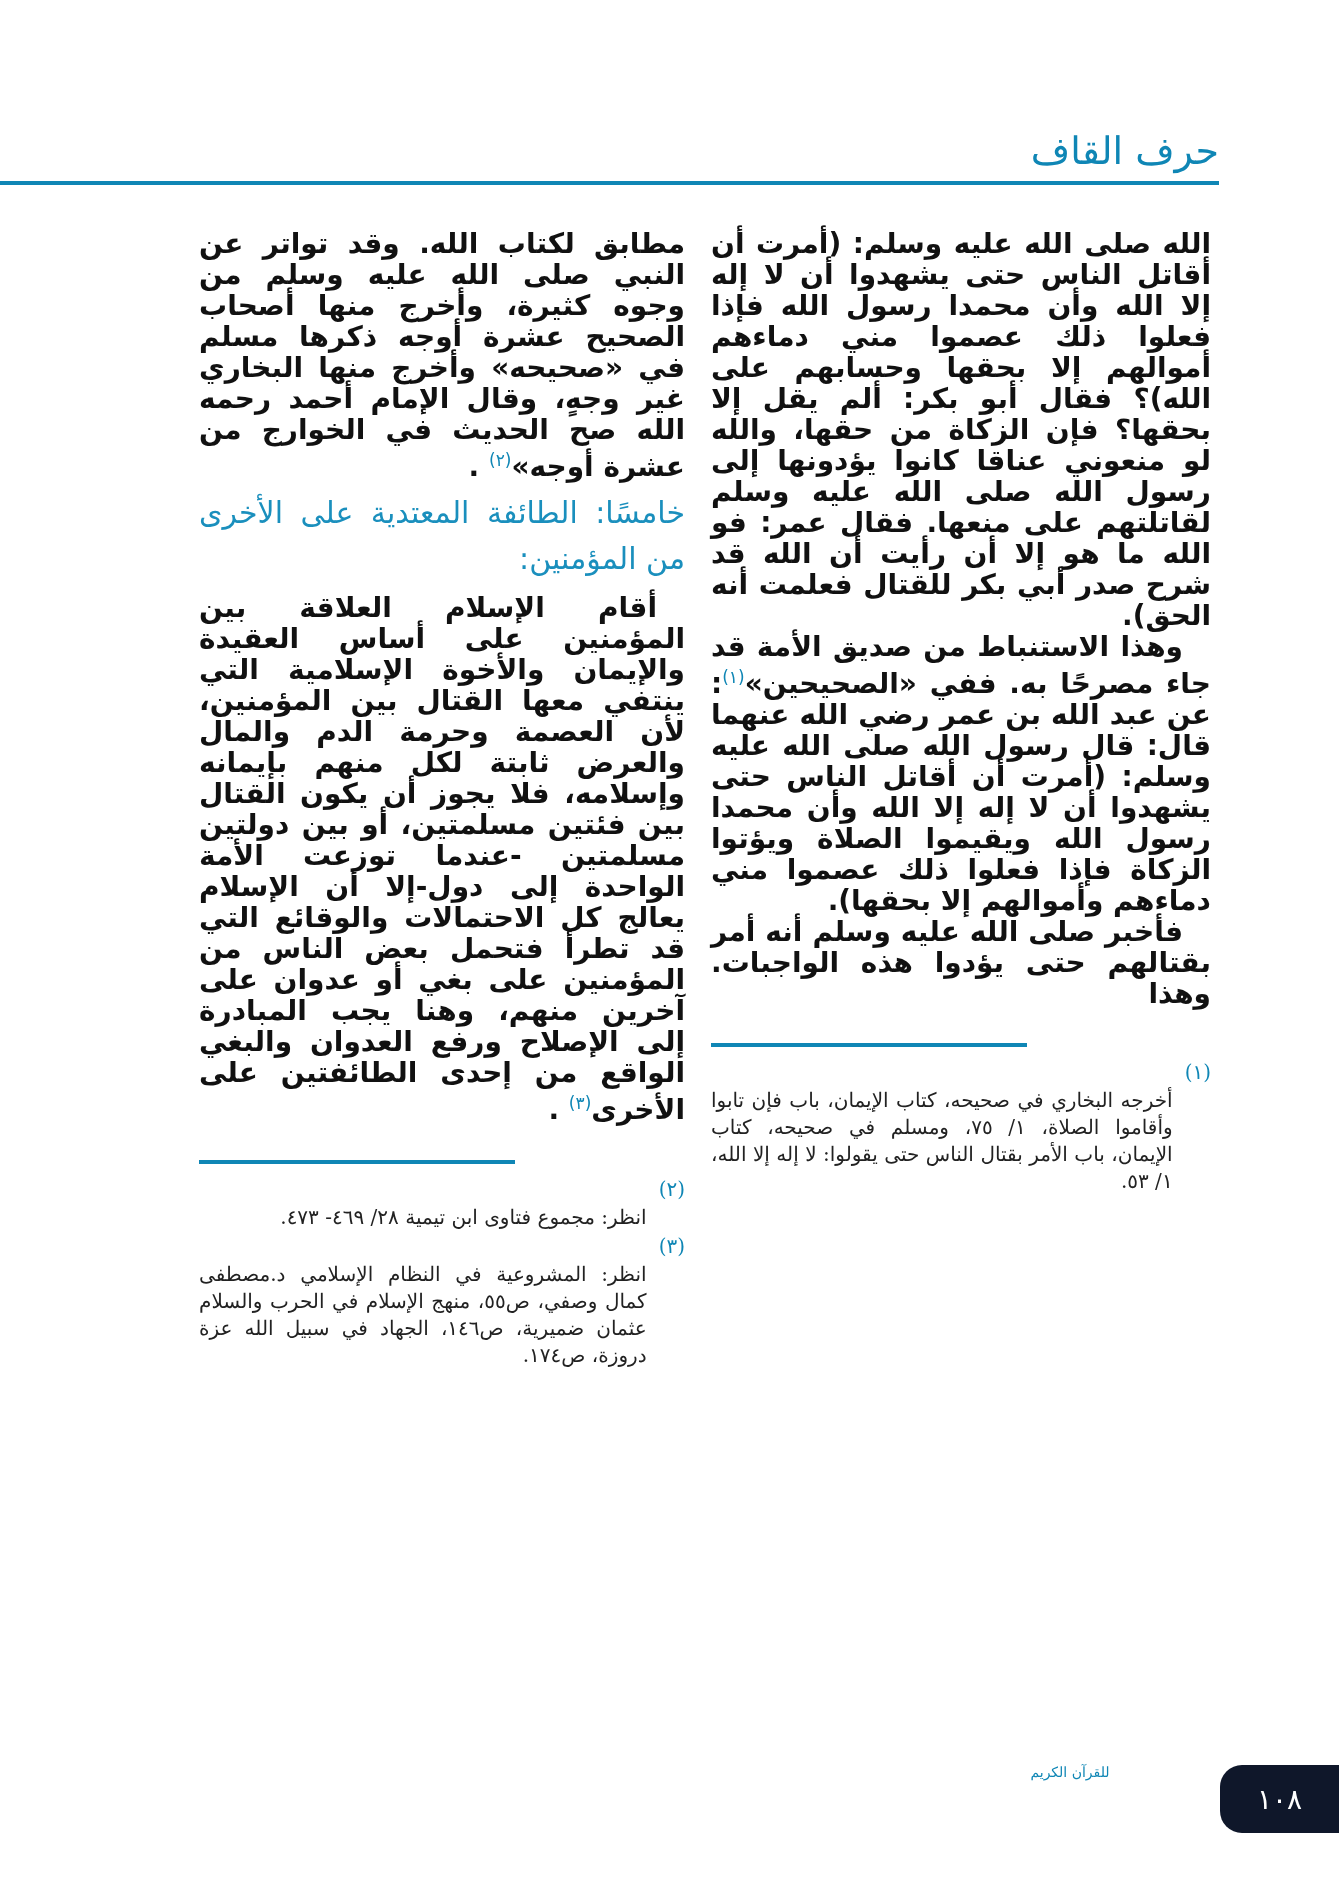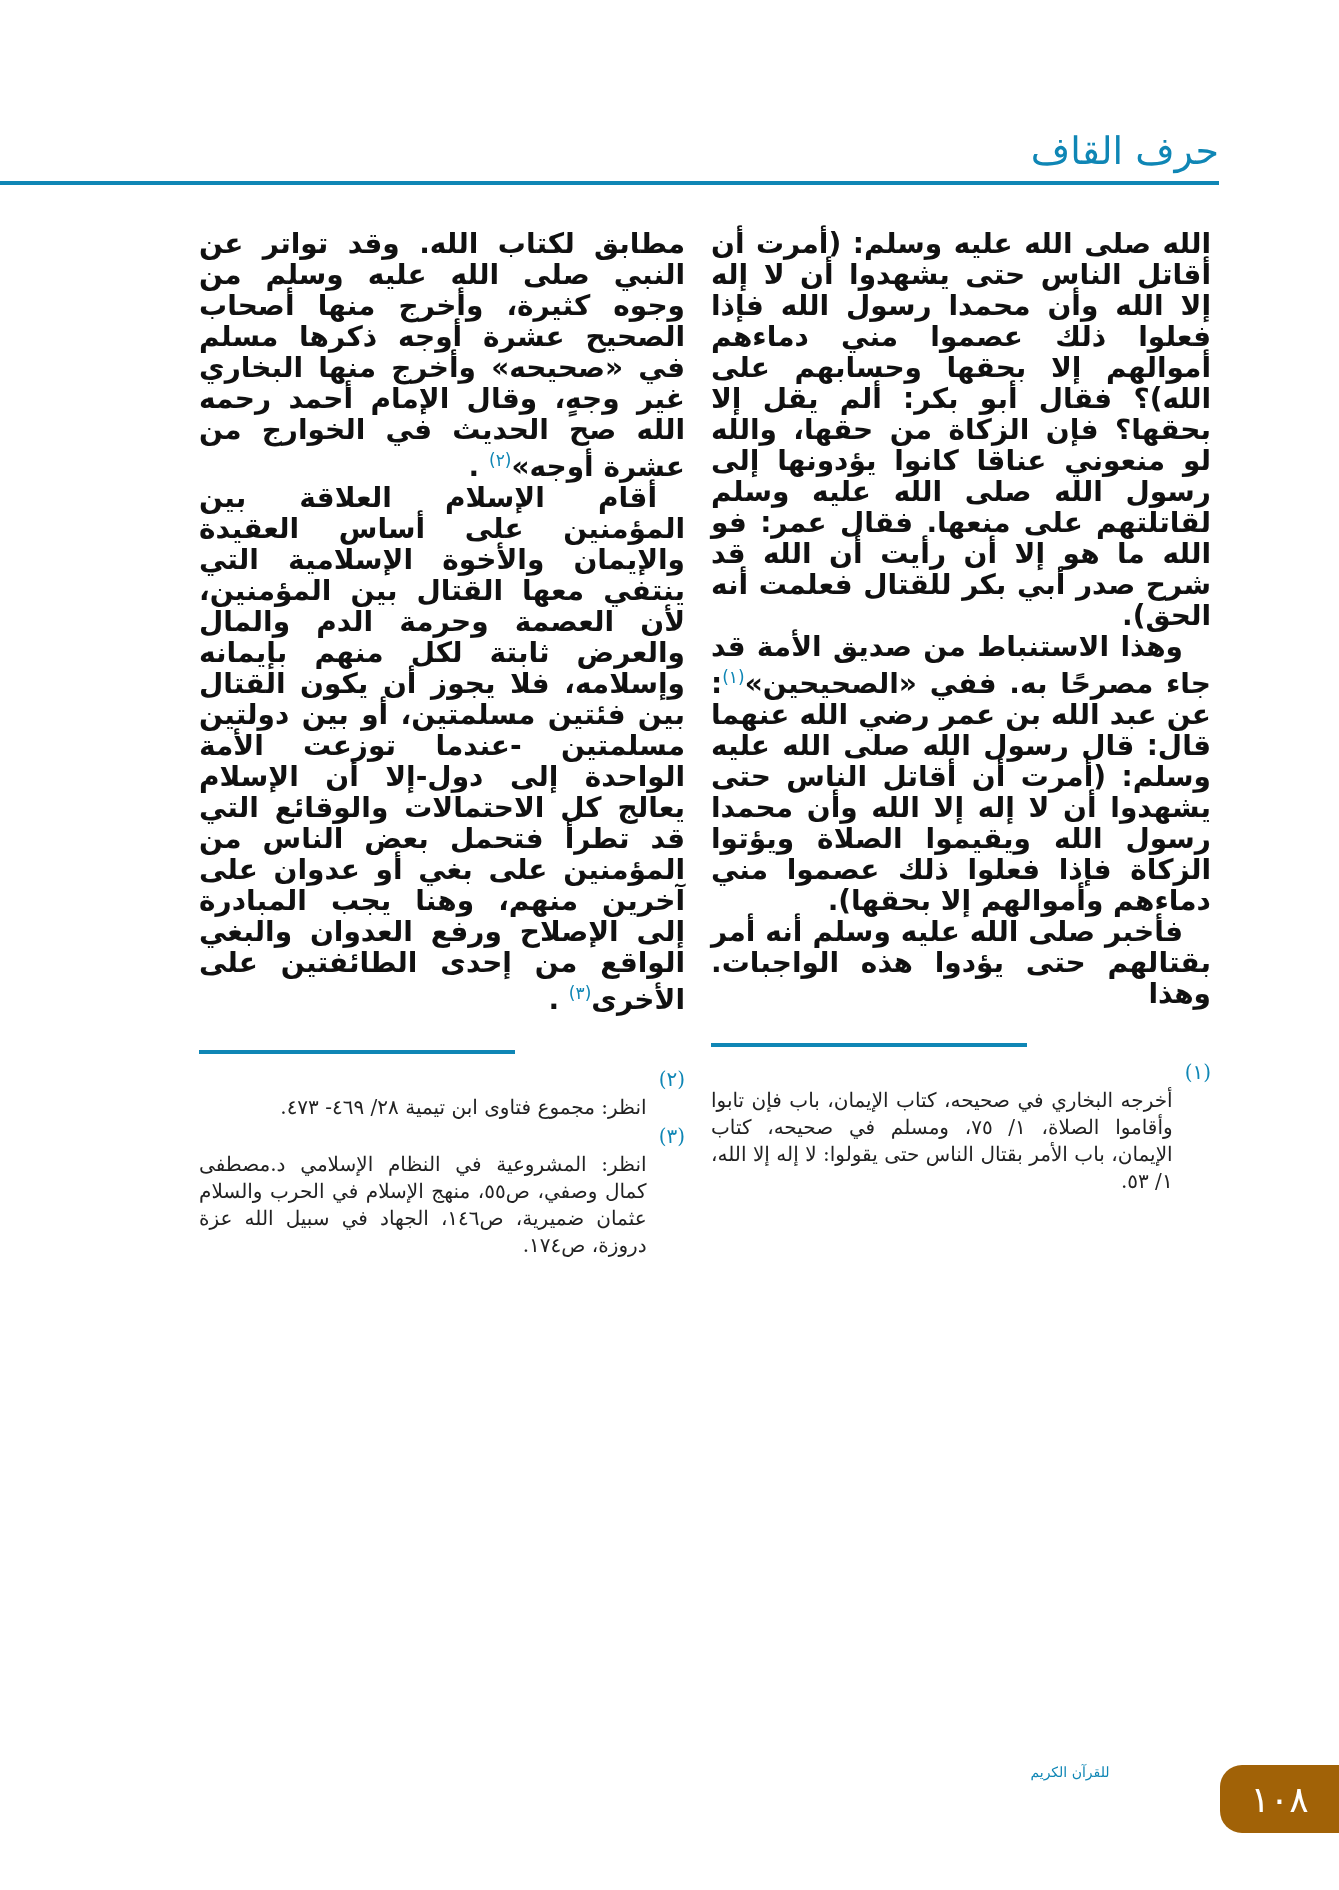--- a/index.html
+++ b/index.html
@@ -47,22 +47,22 @@
 
     .footer-logo {
       position: absolute; top: 1762px; left: 935px; width: 270px; height: 80px;
       direction: rtl; text-align: center; color: #0f86b5;
     }
     .footer-logo .logo-main { font-family: "DejaVu Serif", serif; font-size: 24px; font-weight: bold; display: block; letter-spacing: -1px; }
     .footer-logo .logo-sub { font-family: "DejaVu Serif", serif; font-size: 14px; display: block; margin-top: 2px; }
 
     .page-badge {
       position: absolute; top: 1765px; left: 1220px; width: 119px; height: 68px;
-      background: #a16207; border-radius: 22px 0 0 22px;
-      color: #ffffff; font-size: 36px; display: flex; align-items: center; justify-content: center;
+      background: #0f172a; border-radius: 22px 0 0 22px;
+      color: #ffffff; font-size: 28px; display: flex; align-items: center; justify-content: center;
       font-family: "DejaVu Sans", sans-serif;
     }
   </style>
 </head>
 <body>
 
 <div class="header-title">حرف القاف</div>
 <div class="header-rule"></div>
 
 <div class="column col-right">
@@ -81,20 +81,21 @@
     <span class="fn-num">(١)</span>
     <span class="fn-text">أخرجه البخاري في صحيحه، كتاب الإيمان، باب فإن تابوا وأقاموا الصلاة، ١/ ٧٥، ومسلم في صحيحه، كتاب الإيمان، باب الأمر بقتال الناس حتى يقولوا: لا إله إلا الله، ١/ ٥٣.</span>
   </div>
 </div>
 
 <div class="column col-left">
   <p class="p">
     <span>مطابق لكتاب الله. وقد تواتر عن النبي صلى الله عليه وسلم من وجوه كثيرة، وأخرج منها أصحاب الصحيح عشرة أوجه ذكرها مسلم في «صحيحه» وأخرج منها البخاري غير وجهٍ، وقال الإمام أحمد رحمه الله صح الحديث في الخوارج من عشرة أوجه»</span><sup class="fnref">(٢)</sup><span> .</span>
   </p>
 
+  <h2 class="section-heading">خامسًا: الطائفة المعتدية على الأخرى من المؤمنين:</h2>
 
   <p class="p indent">
     <span>أقام الإسلام العلاقة بين المؤمنين على أساس العقيدة والإيمان والأخوة الإسلامية التي ينتفي معها القتال بين المؤمنين، لأن العصمة وحرمة الدم والمال والعرض ثابتة لكل منهم بإيمانه وإسلامه، فلا يجوز أن يكون القتال بين فئتين مسلمتين، أو بين دولتين مسلمتين -عندما توزعت الأمة الواحدة إلى دول-إلا أن الإسلام يعالج كل الاحتمالات والوقائع التي قد تطرأ فتحمل بعض الناس من المؤمنين على بغي أو عدوان على آخرين منهم، وهنا يجب المبادرة إلى الإصلاح ورفع العدوان والبغي الواقع من إحدى الطائفتين على الأخرى</span><sup class="fnref">(٣)</sup><span> .</span>
   </p>
 
   <div class="fn-rule"></div>
   <div class="footnote">
     <span class="fn-num">(٢)</span>
     <span class="fn-text">انظر: مجموع فتاوى ابن تيمية ٢٨/ ٤٦٩- ٤٧٣.</span>
   </div>

